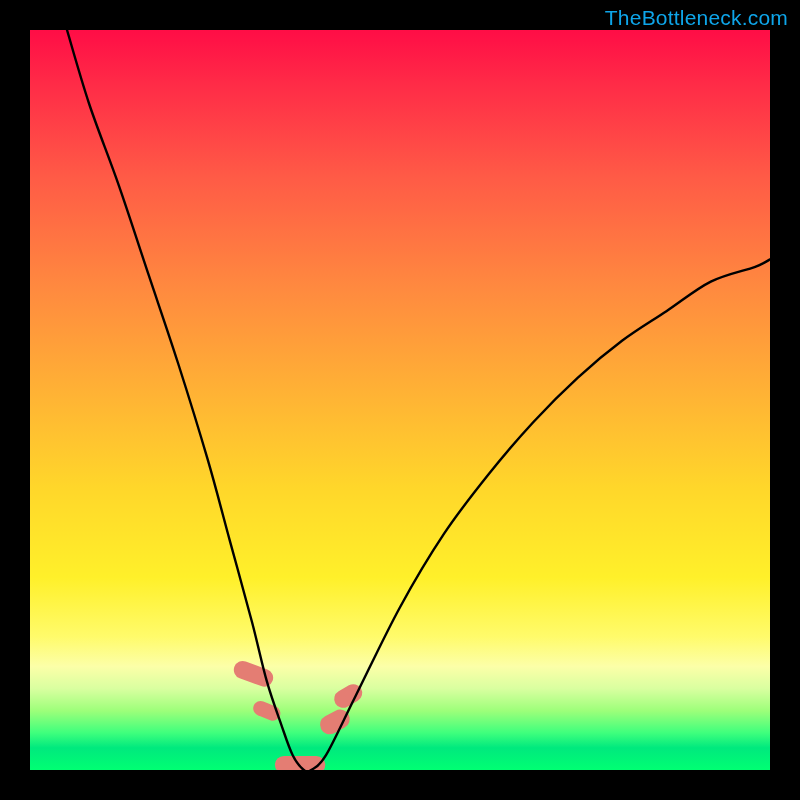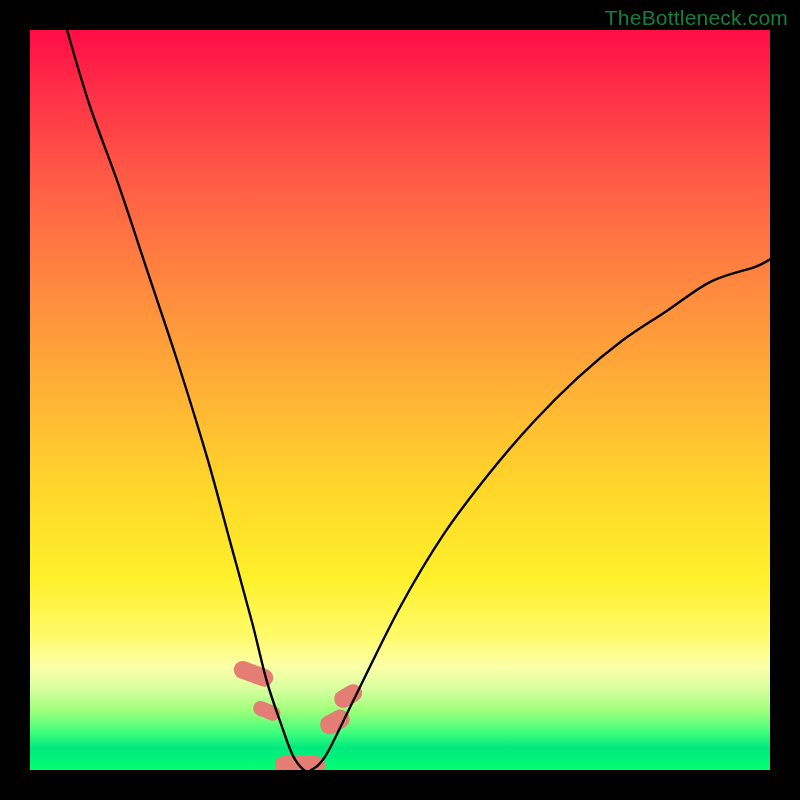--- a/index.html
+++ b/index.html
@@ -43,21 +43,21 @@
       #9dff7a 92%,
       #3eff7d 95%,
       #00e97e 97%,
       #00ff73 100%
     );
   }
   .watermark {
     position: absolute;
     top: 6px;
     right: 12px;
-    color: #15803d;
+    color: #0ea5e9;
     font-size: 21px;
     letter-spacing: 0.2px;
     user-select: none;
   }
   svg.curve {
     position: absolute;
     inset: 0;
   }
 </style>
 </head>

